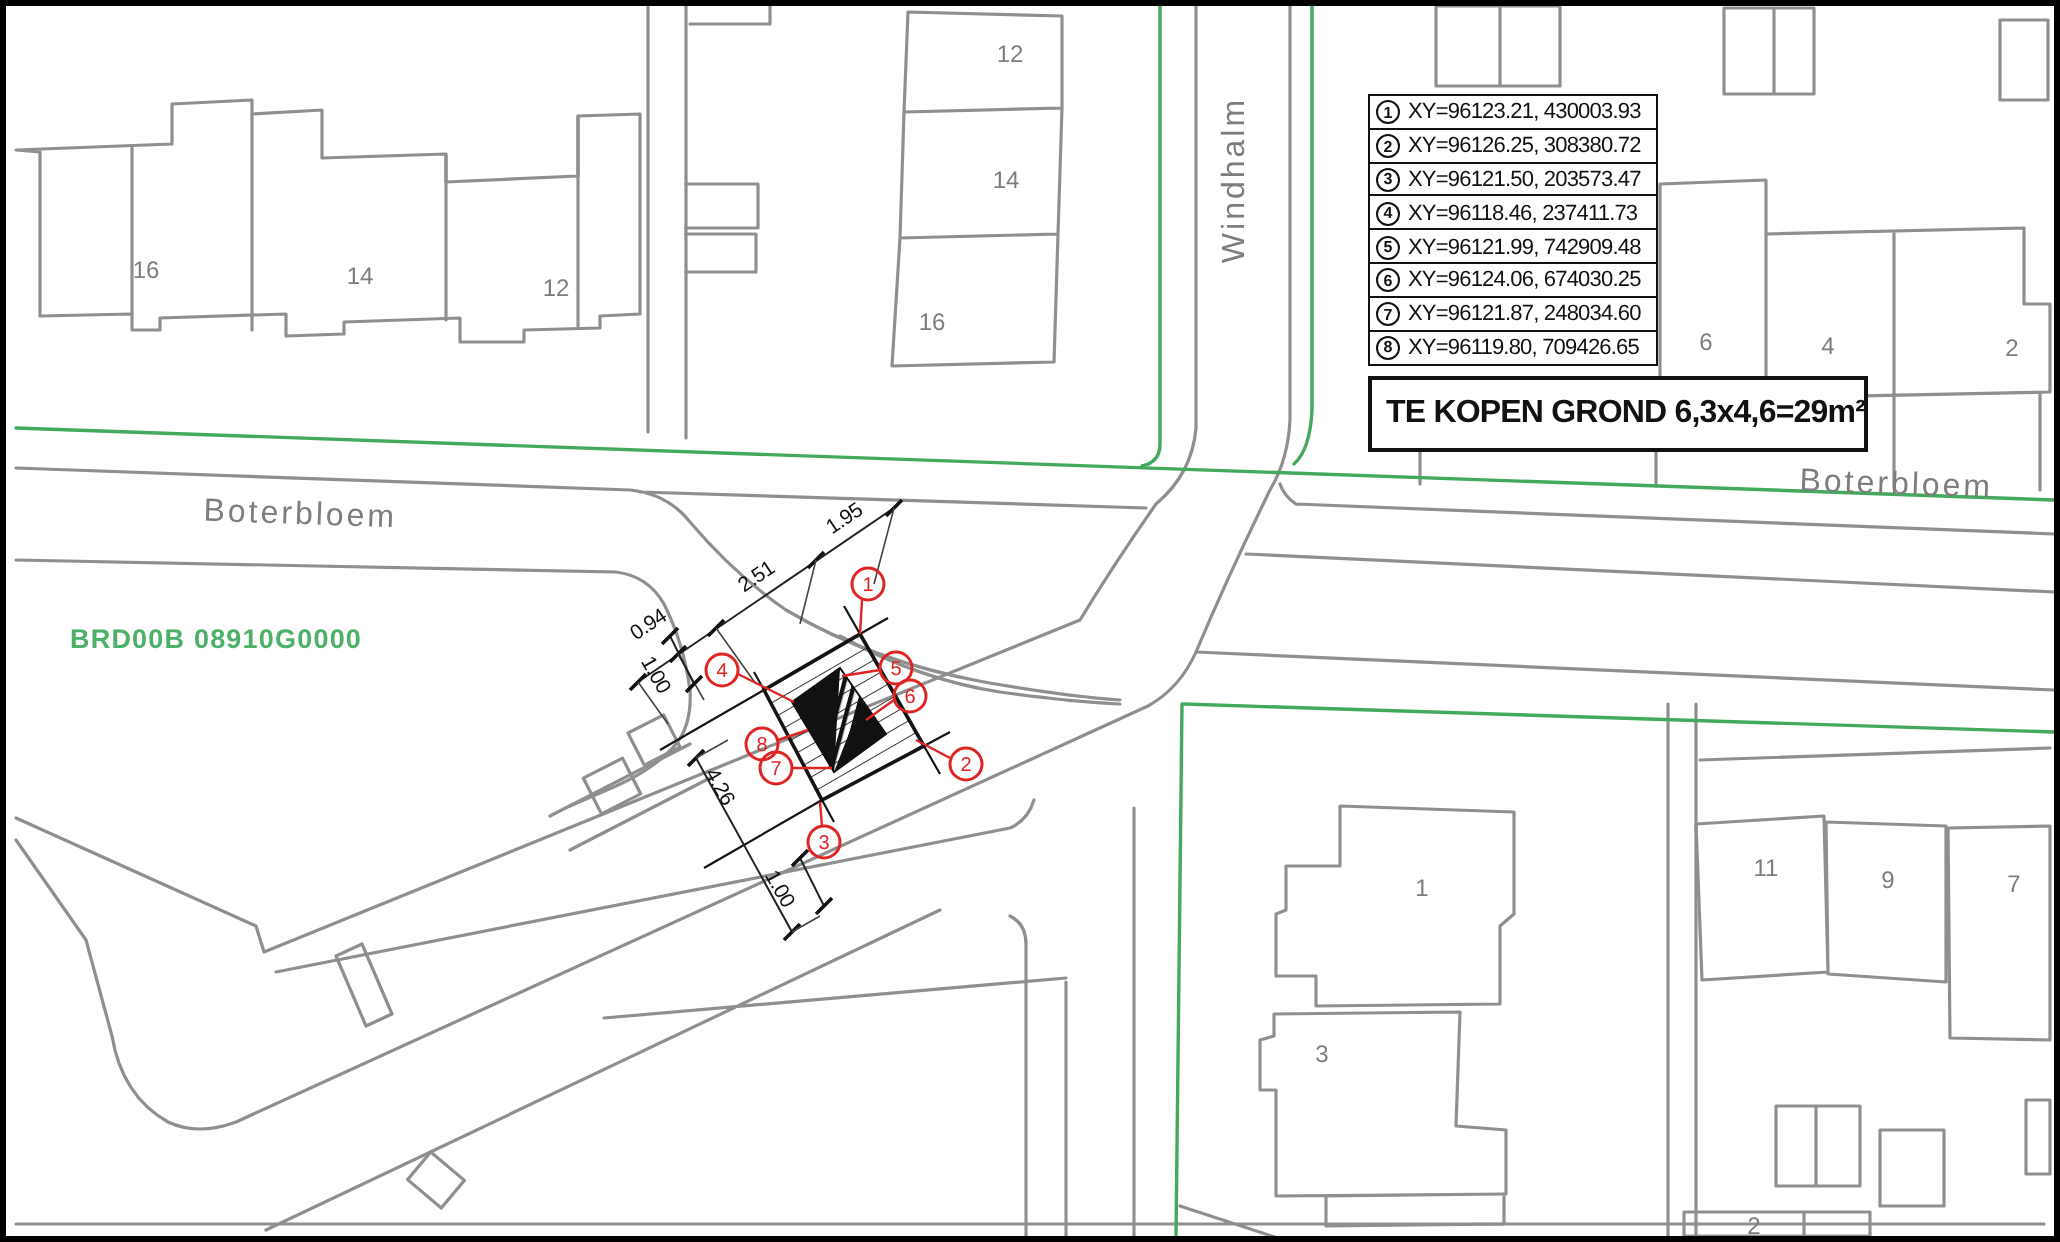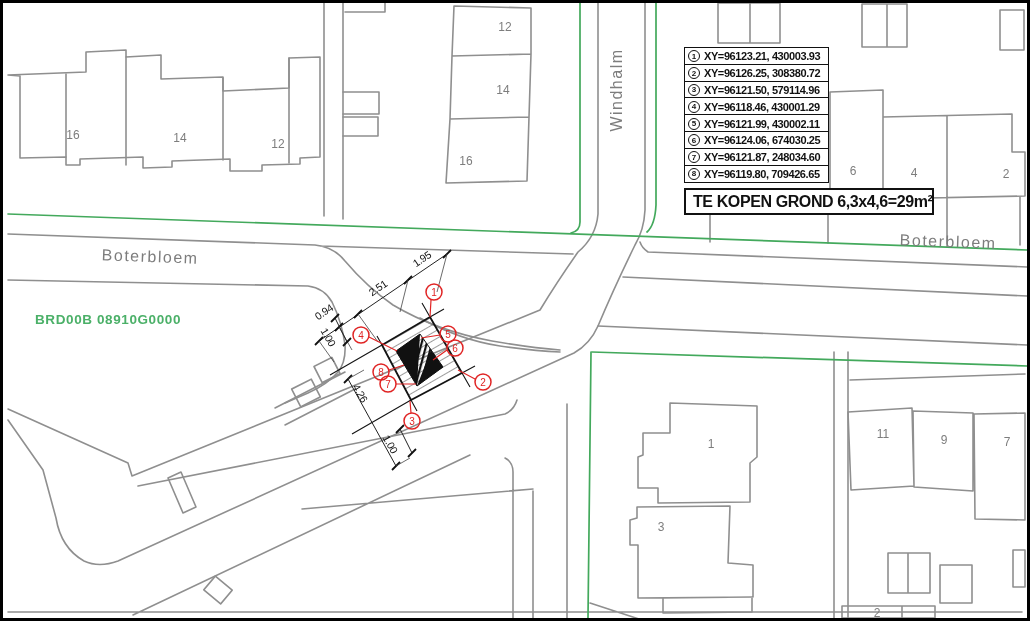--- a/index.html
+++ b/index.html
@@ -24,23 +24,23 @@
   text.mk{fill:var(--marker-red,#e02424);font-family:"Liberation Sans",sans-serif;font-size:10px;text-anchor:middle}
   text.parcel{fill:var(--parcel-green,#4bb068);font-family:"Liberation Sans",sans-serif;font-size:13.5px;letter-spacing:.6px;font-weight:600}
 
   
   .coord-table{position:absolute;left:684px;top:47px;width:145px;}
   .coord-row{box-sizing:border-box;display:flex;align-items:center;height:18.5px;width:145px;
              border:1.7px solid #111;background:#fff;margin-top:-1.7px;padding:0 3px;}
   .coord-row:first-child{margin-top:0;}
   .row-num{box-sizing:border-box;flex:none;width:12px;height:12px;border:1.3px solid #111;border-radius:50%;
            display:flex;align-items:center;justify-content:center;font-size:8px;font-weight:700;color:#111;margin-right:4px;}
-  .row-text{font-size:11px;font-weight:700;letter-spacing:-.4px;white-space:nowrap;color:#111;}
-
-  .sale-box{position:absolute;left:684px;top:188px;box-sizing:border-box;width:250px;height:27px;
+  .row-text{font-size:11px;font-weight:400;letter-spacing:-.4px;white-space:nowrap;color:#111;}
+
+  .sale-box{position:absolute;left:684px;top:188px;box-sizing:border-box;width:250px;height:38px;
             border:2px solid #111;background:#fff;display:flex;align-items:center;padding-left:7px;
             font-size:16px;font-weight:700;letter-spacing:-.4px;color:#111;white-space:nowrap;}
 </style>
 </head>
 <body>
 
 <div class="canvas">
 
 <svg width="1030" height="621" viewBox="0 0 1030 621">
   <defs>
@@ -199,29 +199,29 @@
   <div class="coord-row">
     <span class="row-num">1</span>
     <span class="row-text">XY=96123.21, 430003.93</span>
   </div>
   <div class="coord-row">
     <span class="row-num">2</span>
     <span class="row-text">XY=96126.25, 308380.72</span>
   </div>
   <div class="coord-row">
     <span class="row-num">3</span>
-    <span class="row-text">XY=96121.50, 579114.96</span>
+    <span class="row-text">XY=96121.50, 203573.47</span>
   </div>
   <div class="coord-row">
     <span class="row-num">4</span>
-    <span class="row-text">XY=96118.46, 430001.29</span>
+    <span class="row-text">XY=96118.46, 237411.73</span>
   </div>
   <div class="coord-row">
     <span class="row-num">5</span>
-    <span class="row-text">XY=96121.99, 430002.11</span>
+    <span class="row-text">XY=96121.99, 742909.48</span>
   </div>
   <div class="coord-row">
     <span class="row-num">6</span>
     <span class="row-text">XY=96124.06, 674030.25</span>
   </div>
   <div class="coord-row">
     <span class="row-num">7</span>
     <span class="row-text">XY=96121.87, 248034.60</span>
   </div>
   <div class="coord-row">

